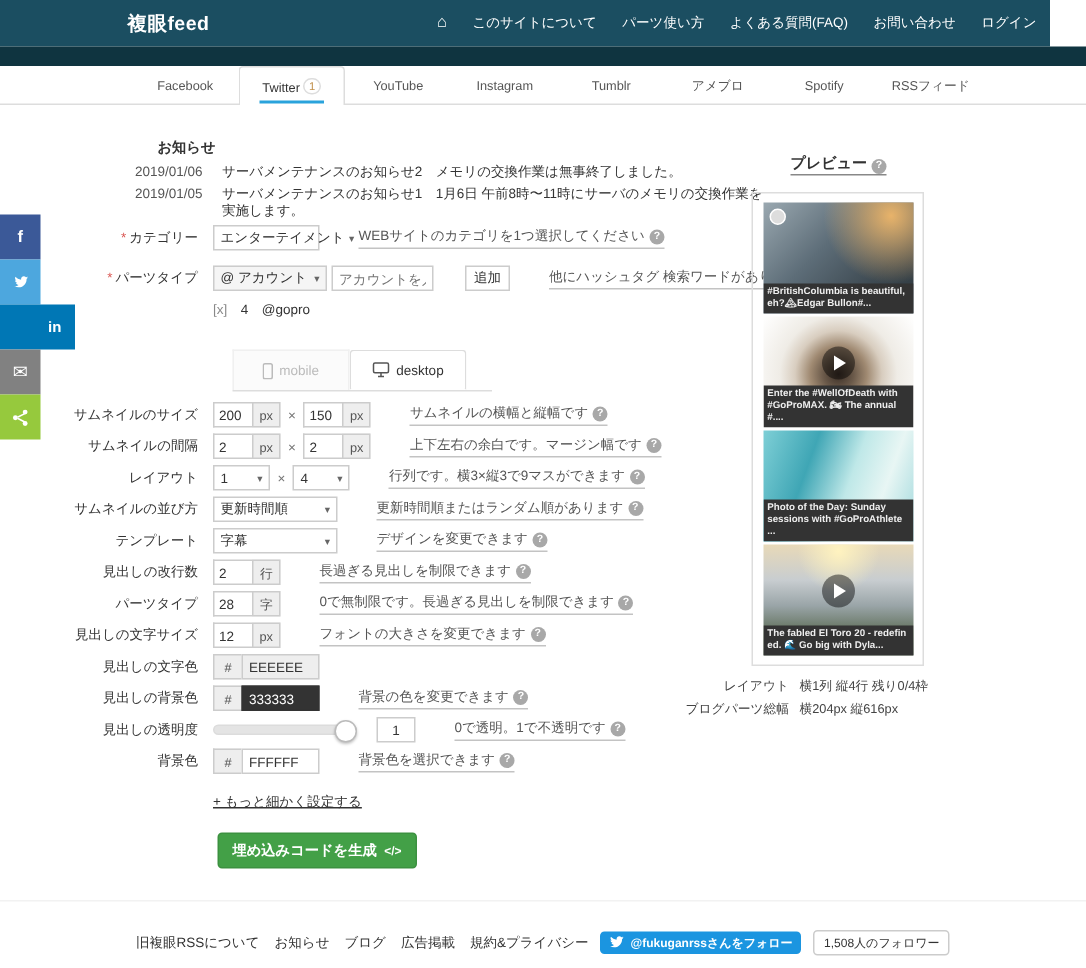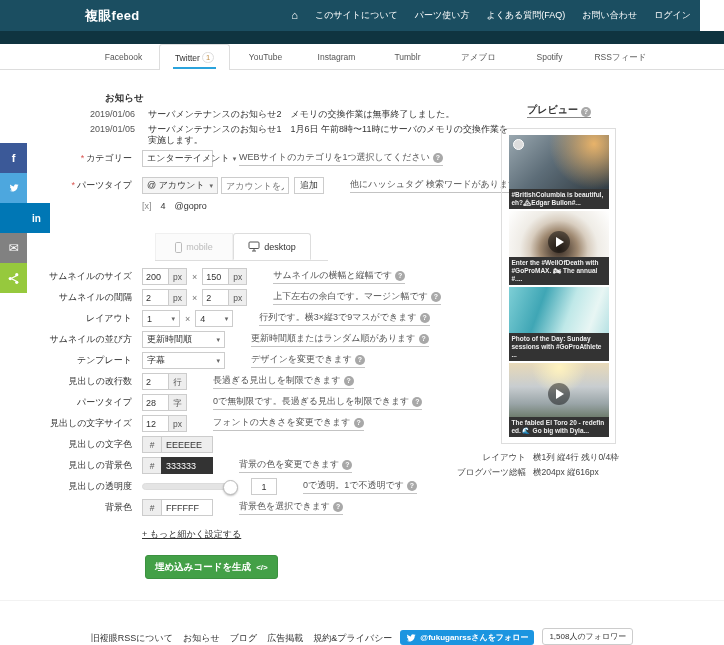--- a/index.html
+++ b/index.html
@@ -53,21 +53,21 @@
   .times{margin:0 5px;color:#777;font-size:9px;}
   .sel{display:flex;justify-content:space-between;align-items:center;border:1px solid #ccc;height:17px;box-sizing:border-box;padding:0 4px;font-size:9px;background:#fff;color:#333;cursor:pointer;white-space:nowrap;}
   .caret{font-size:7px;color:#666;margin-left:3px;}
   .help{font-size:9px;color:#555;text-decoration:none;border-bottom:1px solid #c3c3c3;margin-left:26px;display:flex;align-items:center;gap:3px;padding-bottom:1px;cursor:pointer;white-space:nowrap;}
   .q{display:inline-block;width:10px;height:10px;border-radius:50%;background:#a8a8a8;color:#fff;font-size:7px;line-height:10px;text-align:center;flex:none;font-weight:bold;}
   .cinput{width:52px;height:17px;border:1px solid #ccc;box-sizing:border-box;font-size:9px;padding:0 4px;font-family:inherit;}
   .c-eee{background:#EEEEEE;color:#333;}
   .c-333{background:#333333;color:#fff;border-color:#333;}
   .c-fff{background:#fff;color:#333;}
   .txtin{height:17px;box-sizing:border-box;border:1px solid #ccc;font-size:9px;padding:0 4px;font-family:inherit;color:#333;}
-  .addbtn{height:17px;box-sizing:border-box;border:1px solid #ccc;background:#fff;font-size:9px;padding:0 5px;margin-left:5px;cursor:pointer;color:#333;line-height:15px;}
+  .addbtn{height:17px;box-sizing:border-box;border:1px solid #ccc;background:#fff;font-size:9px;padding:0 5px;margin-left:21px;cursor:pointer;color:#333;line-height:15px;}
   .gopro{font-size:9px;color:#333;display:flex;gap:9px;align-items:center;}
   .gopro .x{color:#888;cursor:pointer;}
 
   
   #devtabs{left:155px;top:233px;width:173px;height:28px;border-bottom:1px solid #ddd;box-sizing:border-box;display:flex;}
   .dtab{width:78px;height:27px;box-sizing:border-box;display:flex;align-items:center;justify-content:center;gap:4px;font-size:9px;cursor:pointer;}
   .dtab.active{border:1px solid #ddd;border-bottom:1px solid #fff;border-radius:3px 3px 0 0;background:#fff;color:#333;margin-bottom:-1px;}
   .dtab.inactive{background:#fbfbfb;border:1px solid #f0f0f0;border-bottom:none;color:#bbb;}
 
   
@@ -90,21 +90,21 @@
   .avatar-dot{position:absolute;left:4px;top:4px;width:9px;height:9px;border-radius:50%;background:#ddd;border:1px solid #fff;}
   .t1{background:radial-gradient(circle at 85% 12%,#e8b36a,rgba(0,0,0,0) 42%),linear-gradient(135deg,#9aa8b0 0%,#5d6d78 40%,#3e4a52 72%,#2c363c 100%);}
   .t2{background:radial-gradient(circle at 50% 52%,#3a2e26 0%,#6b5a4a 16%,#a08a72 30%,#d8cdbf 46%,#efece6 62%,#ffffff 100%);}
   .t3{background:linear-gradient(110deg,#7ecfd6 0%,#3fa6b5 30%,#bfe8e8 55%,#e8f6f4 75%,#9fd8dc 100%);}
   .t4{background:radial-gradient(circle at 50% 6%,#fff3c0,rgba(0,0,0,0) 32%),linear-gradient(180deg,#e8d9b8 0%,#c8cdd0 32%,#9aa5a8 55%,#5a6a52 82%,#3e4a3a 100%);}
   #preview-info{left:400px;top:452px;width:250px;}
   .irow{display:flex;font-size:8.5px;color:#444;margin-bottom:5px;line-height:10px;}
   .ilabel{width:126px;text-align:right;flex:none;margin-right:7px;}
 
   
-  #footer{left:0;top:600px;width:724px;height:45px;border-top:1px solid #f2f2f2;box-sizing:border-box;display:flex;justify-content:center;align-items:flex-end;padding-top:10px;gap:8px;}
+  #footer{left:0;top:600px;width:724px;height:45px;border-top:1px solid #f2f2f2;box-sizing:border-box;display:flex;justify-content:center;align-items:center;padding-top:10px;gap:8px;}
   .flinks{display:flex;gap:10px;font-size:9px;color:#333;align-items:center;}
   .flink{cursor:pointer;white-space:nowrap;}
   .fbtn{background:#1b95e0;color:#fff;border-radius:3px;font-size:8px;padding:2px 6px;display:flex;align-items:center;gap:4px;cursor:pointer;white-space:nowrap;font-weight:bold;}
   .fcount{border:1px solid #ccc;border-radius:3px;font-size:8px;padding:2px 6px;color:#333;background:#fff;white-space:nowrap;}
   .bird{width:10px;height:10px;fill:#fff;}
 </style>
 </head>
 <body>
 
 <div id="navbar" class="abs">

